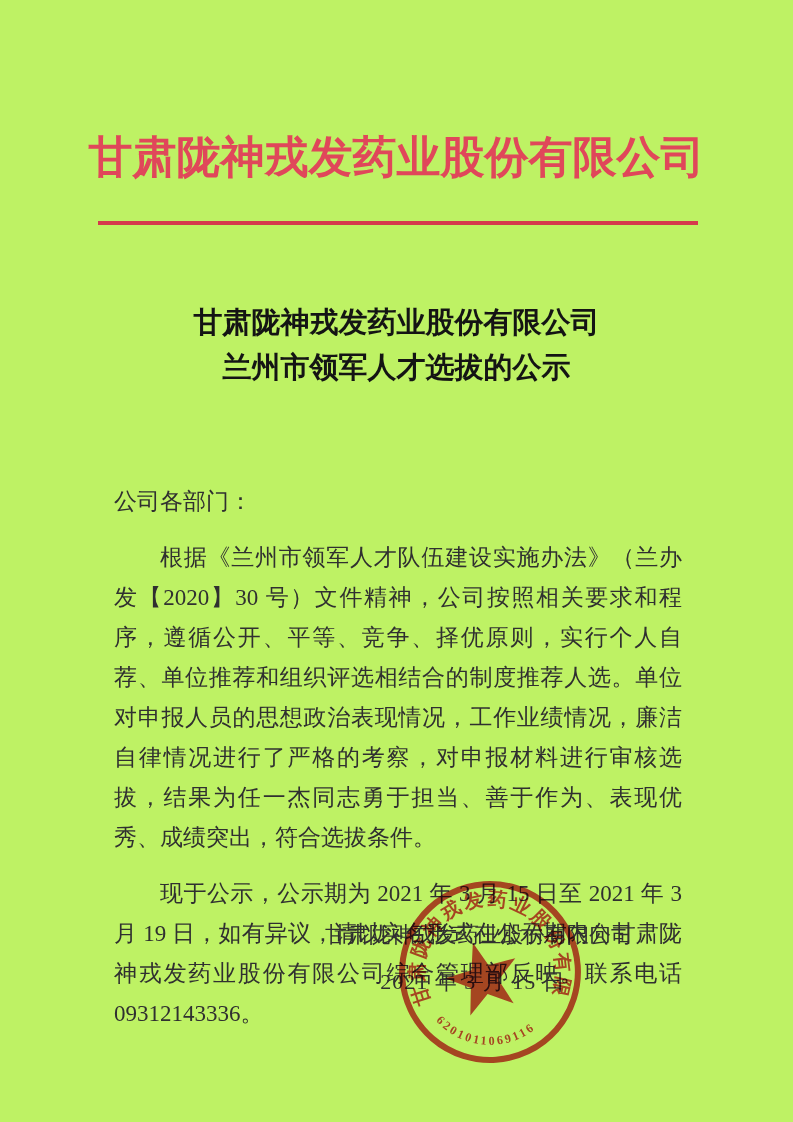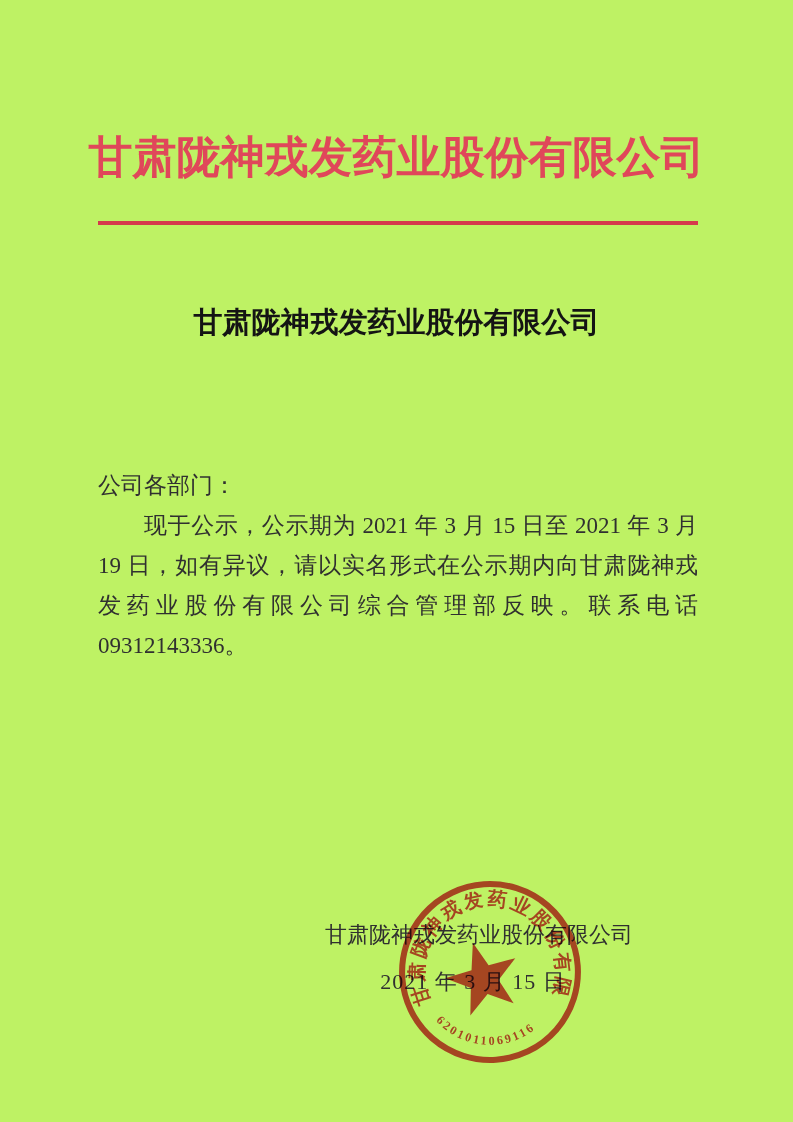--- a/index.html
+++ b/index.html
@@ -41,21 +41,21 @@
   .doc-title div { white-space: nowrap; }
   .body-text {
     position: absolute;
     top: 466px; left: 98px;
     width: 600px;
     font-size: 23px;
     line-height: 40px;
     text-align: justify;
     color: #303030;
   }
-  .body-text p { margin: 0; text-indent: 2em; }
+  .body-text p { margin: 16px; text-indent: 2em; }
   .body-text .salutation { text-indent: 0; }
   .signature {
     position: absolute;
     top: 920px; left: 325px;
     width: 296px;
     text-align: center;
     font-size: 22px;
     color: #303030;
   }
   .signature .sig-company { white-space: nowrap; }
@@ -81,24 +81,26 @@
 <body>
 
 <div class="page">
 
   <div class="letterhead">甘肃陇神戎发药业股份有限公司</div>
 
   <div class="red-rule"></div>
 
   <div class="doc-title">
     <div>甘肃陇神戎发药业股份有限公司</div>
+    <div>兰州市领军人才选拔的公示</div>
   </div>
 
   <div class="body-text">
     <p class="salutation">公司各部门：</p>
+    <p>根据《兰州市领军人才队伍建设实施办法》（兰办发【2020】30 号）文件精神，公司按照相关要求和程序，遵循公开、平等、竞争、择优原则，实行个人自荐、单位推荐和组织评选相结合的制度推荐人选。单位对申报人员的思想政治表现情况，工作业绩情况，廉洁自律情况进行了严格的考察，对申报材料进行审核选拔，结果为任一杰同志勇于担当、善于作为、表现优秀、成绩突出，符合选拔条件。</p>
     <p>现于公示，公示期为 2021 年 3 月 15 日至 2021 年 3 月 19 日，如有异议，请以实名形式在公示期内向甘肃陇神戎发药业股份有限公司综合管理部反映。联系电话 09312143336。</p>
   </div>
 
   <div class="signature">
     <div class="sig-company">甘肃陇神戎发药业股份有限公司</div>
     <div class="sig-date">2021 年 3 月 15 日</div>
   </div>
 
   <div class="seal">
     <svg viewBox="0 0 190 190" xmlns="http://www.w3.org/2000/svg">

